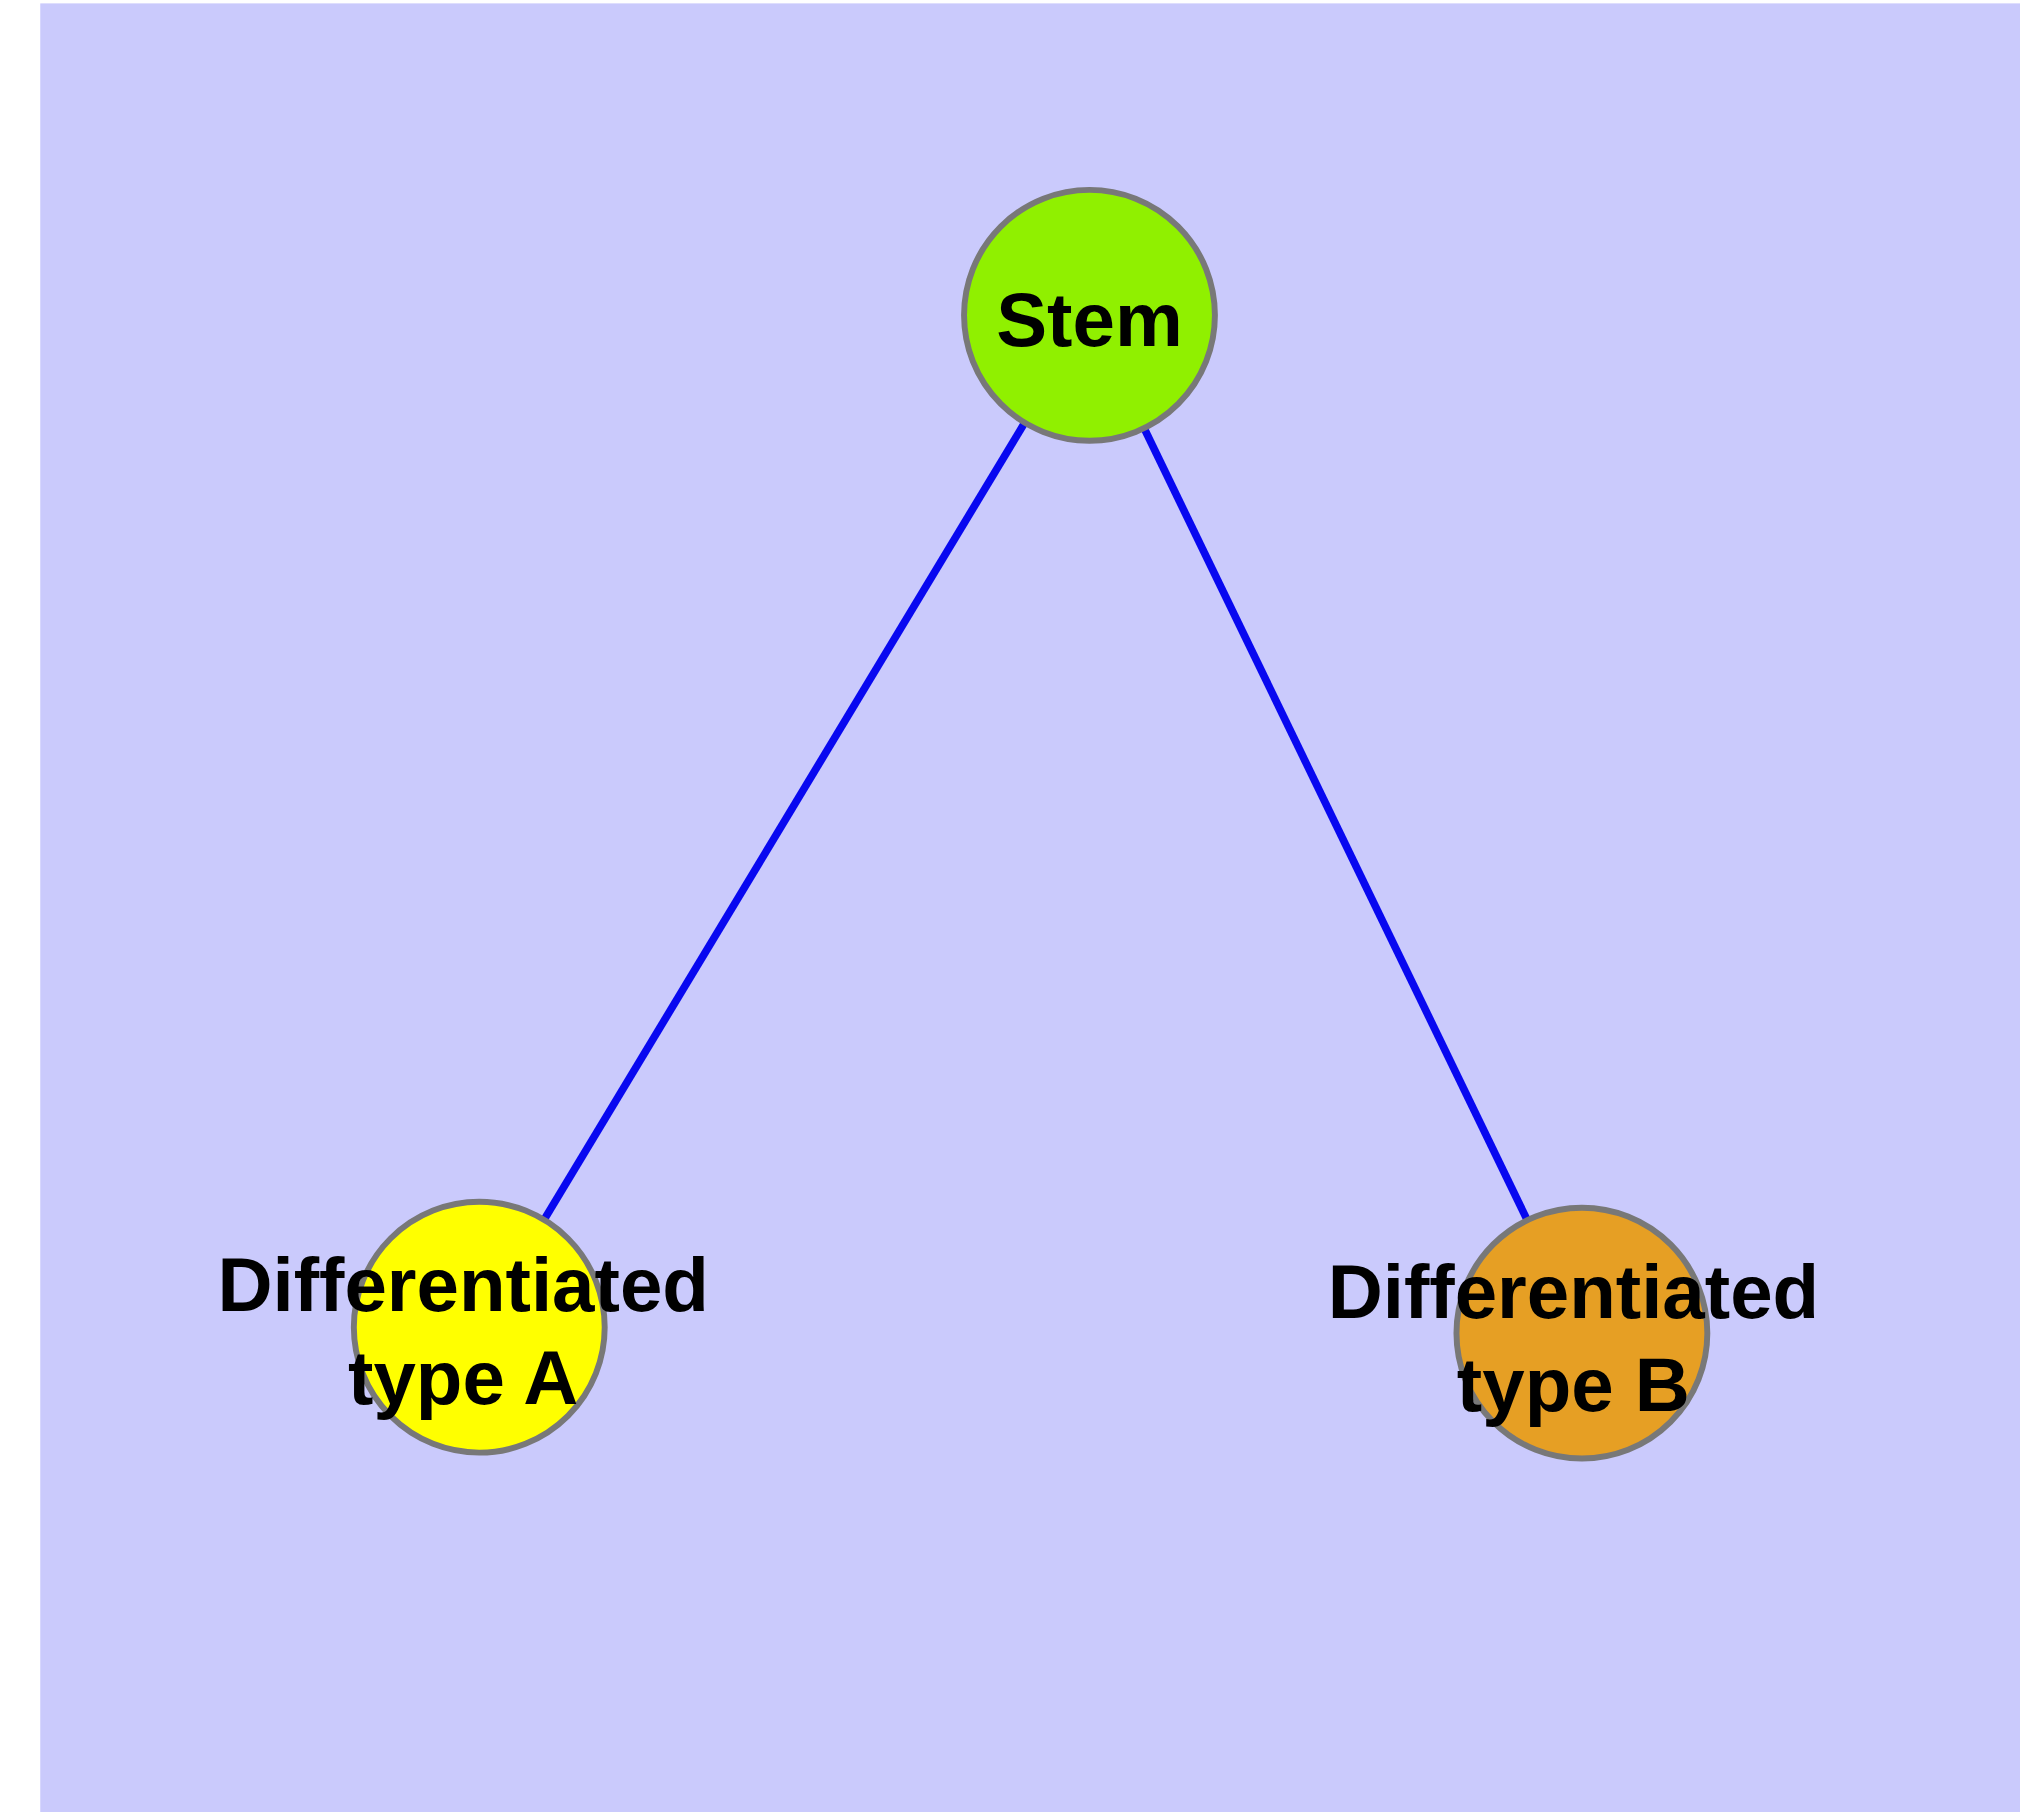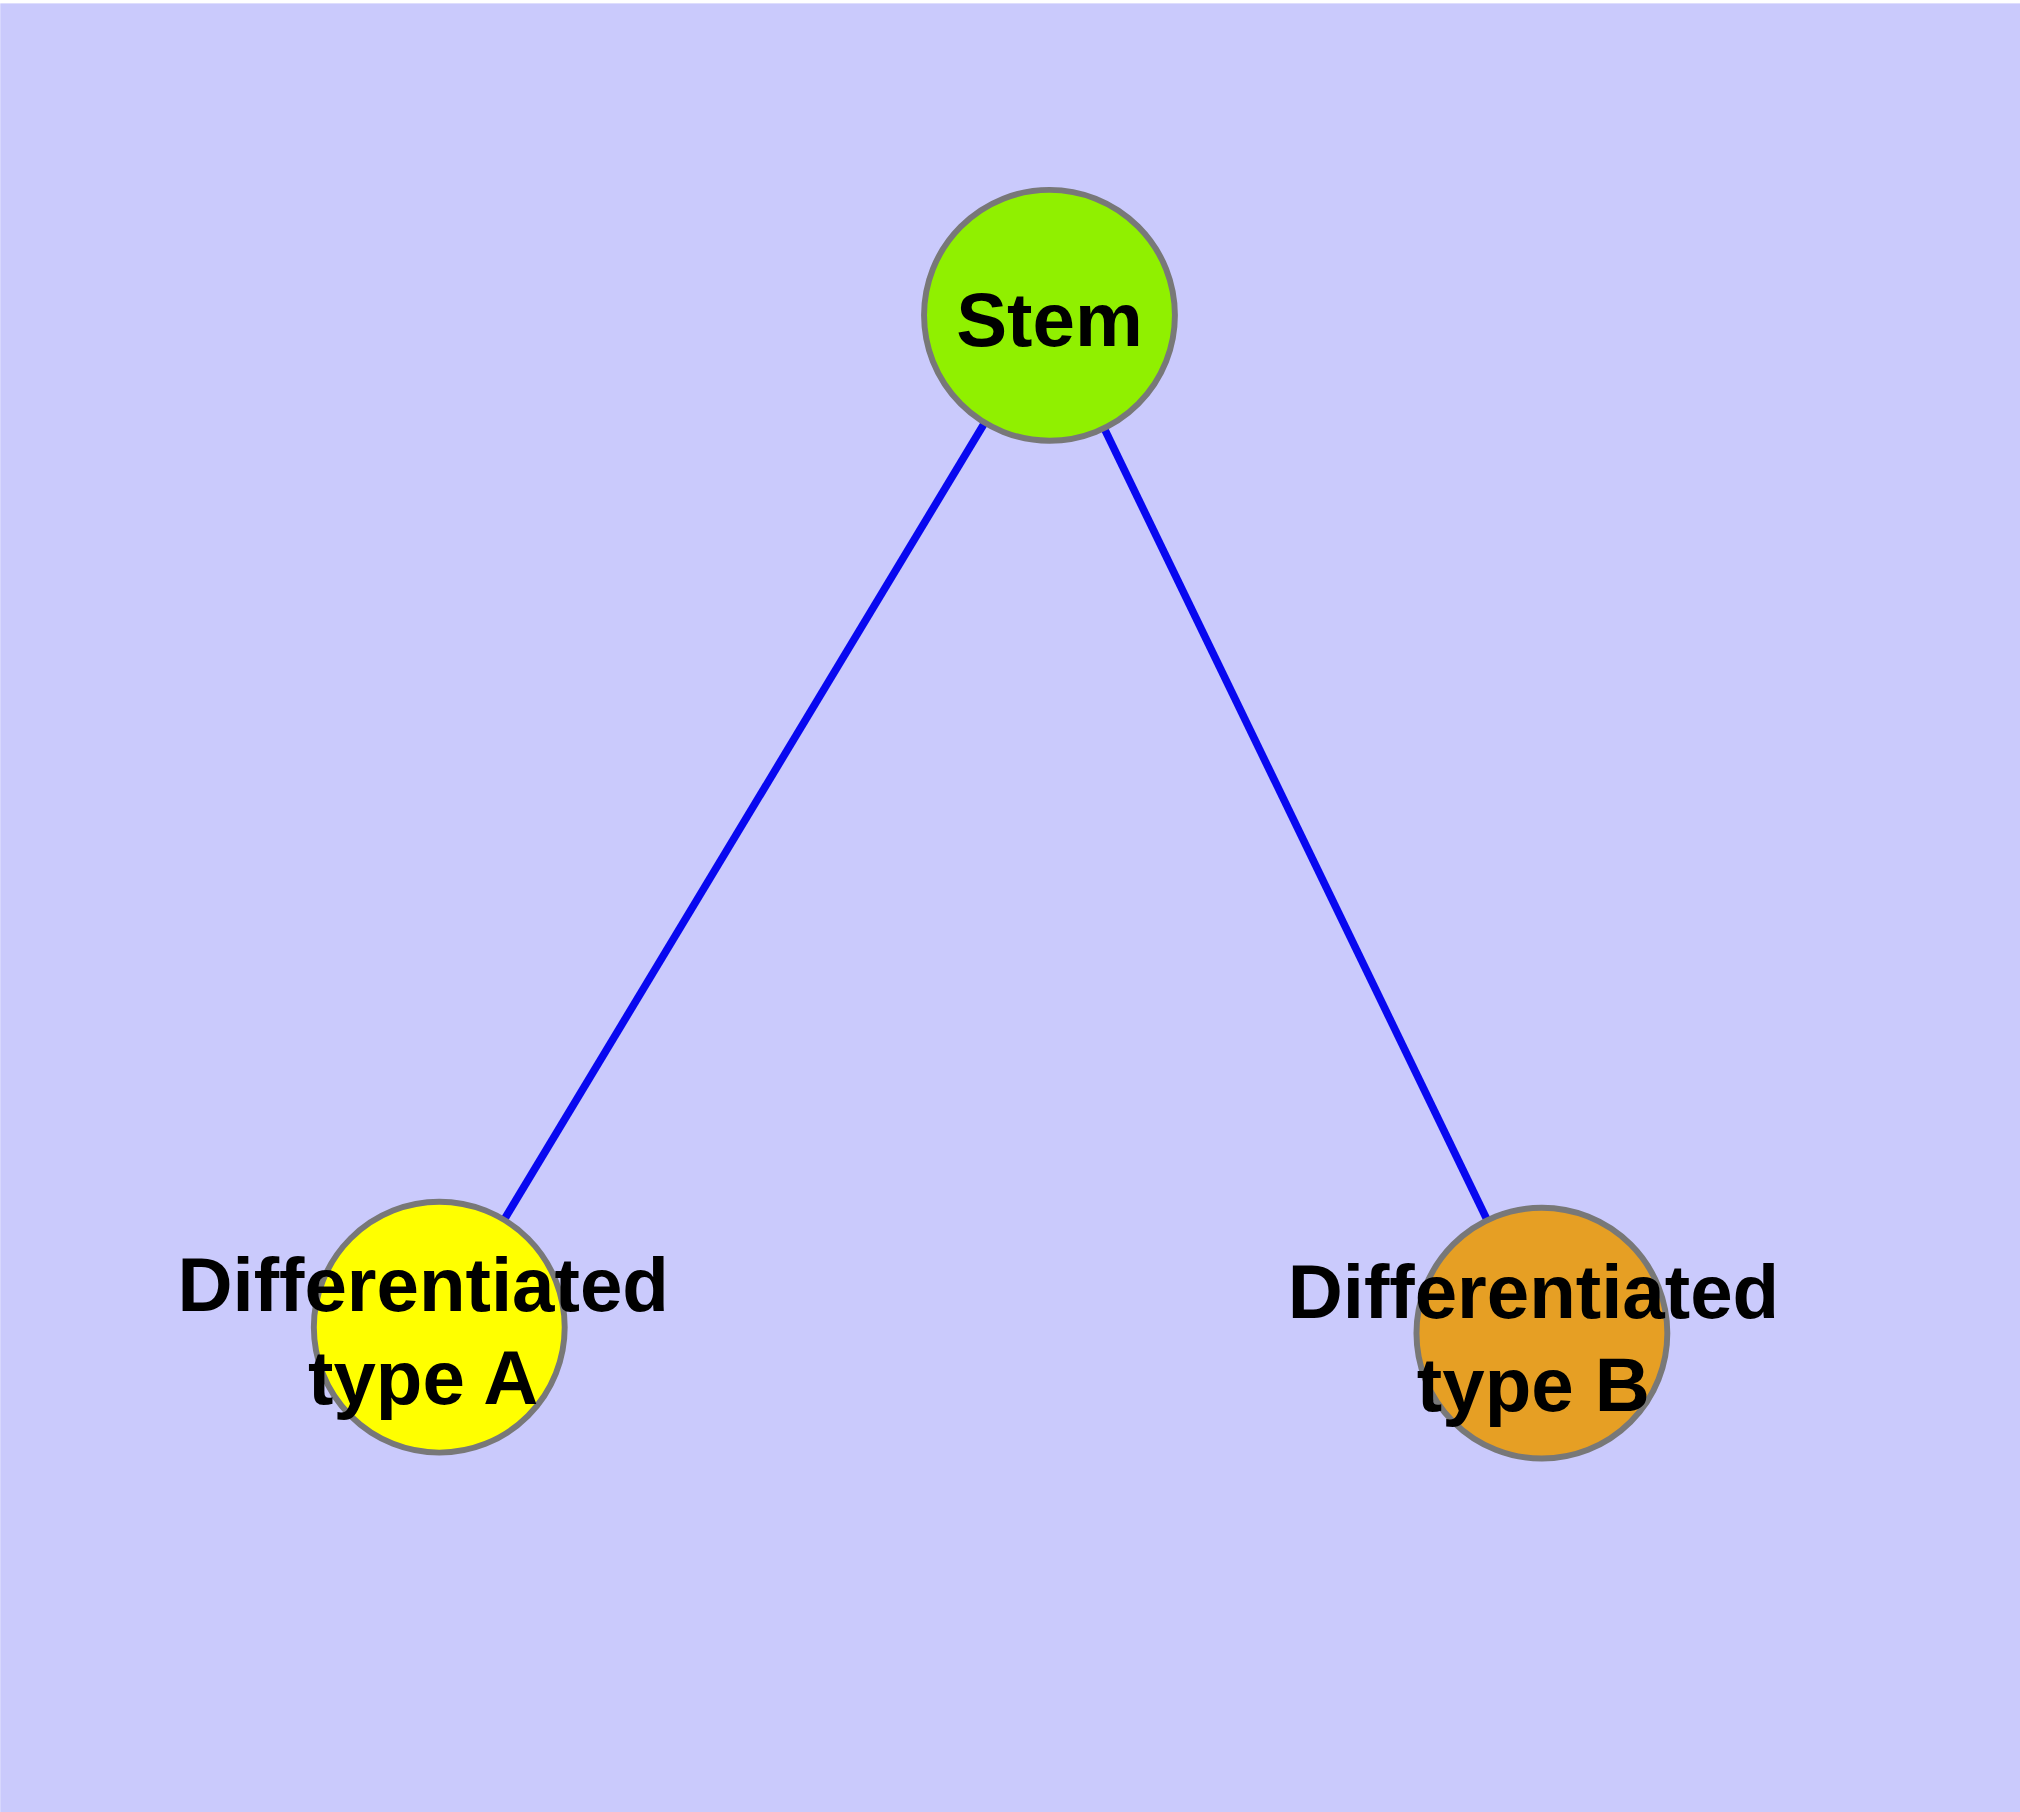--- a/index.html
+++ b/index.html
@@ -10,20 +10,21 @@
     height: 1812px;
     overflow: hidden;
     font-family: "Liberation Sans", sans-serif;
   }
   .canvas-wrap {
     position: absolute;
     left: 0;
     top: 0;
     width: 1738px;
     height: 1812px;
+    padding-left: 40px;
   }
   svg { display: block; }
   .node-label {
     font-family: "Liberation Sans", sans-serif;
     font-weight: bold;
     font-size: 90px;
   }
 </style>
 </head>
 <body>

